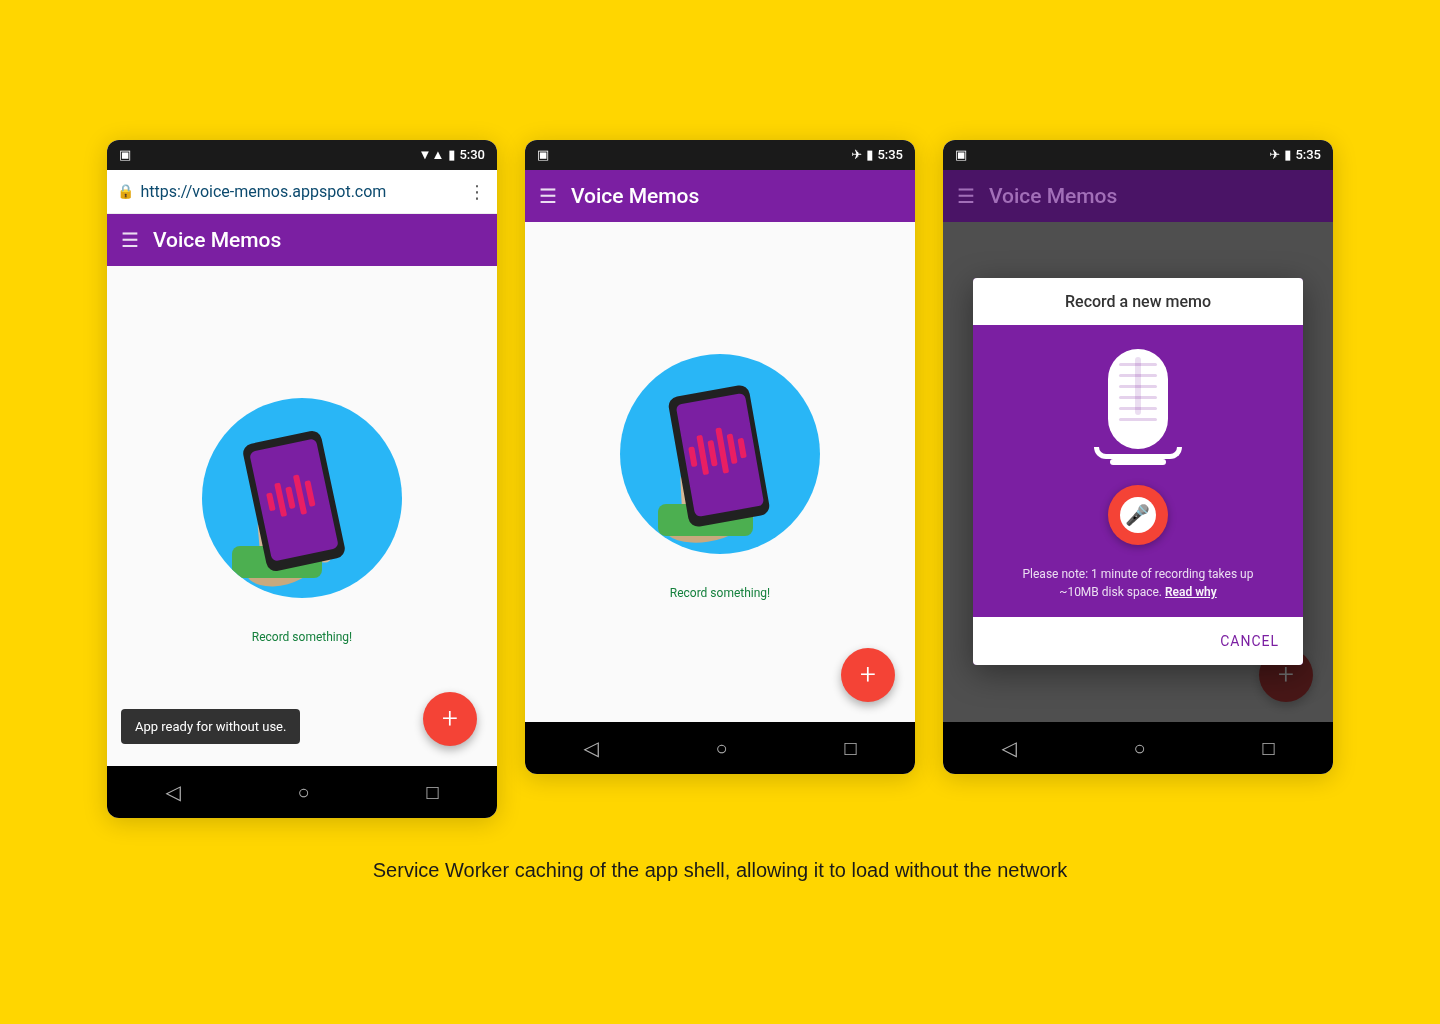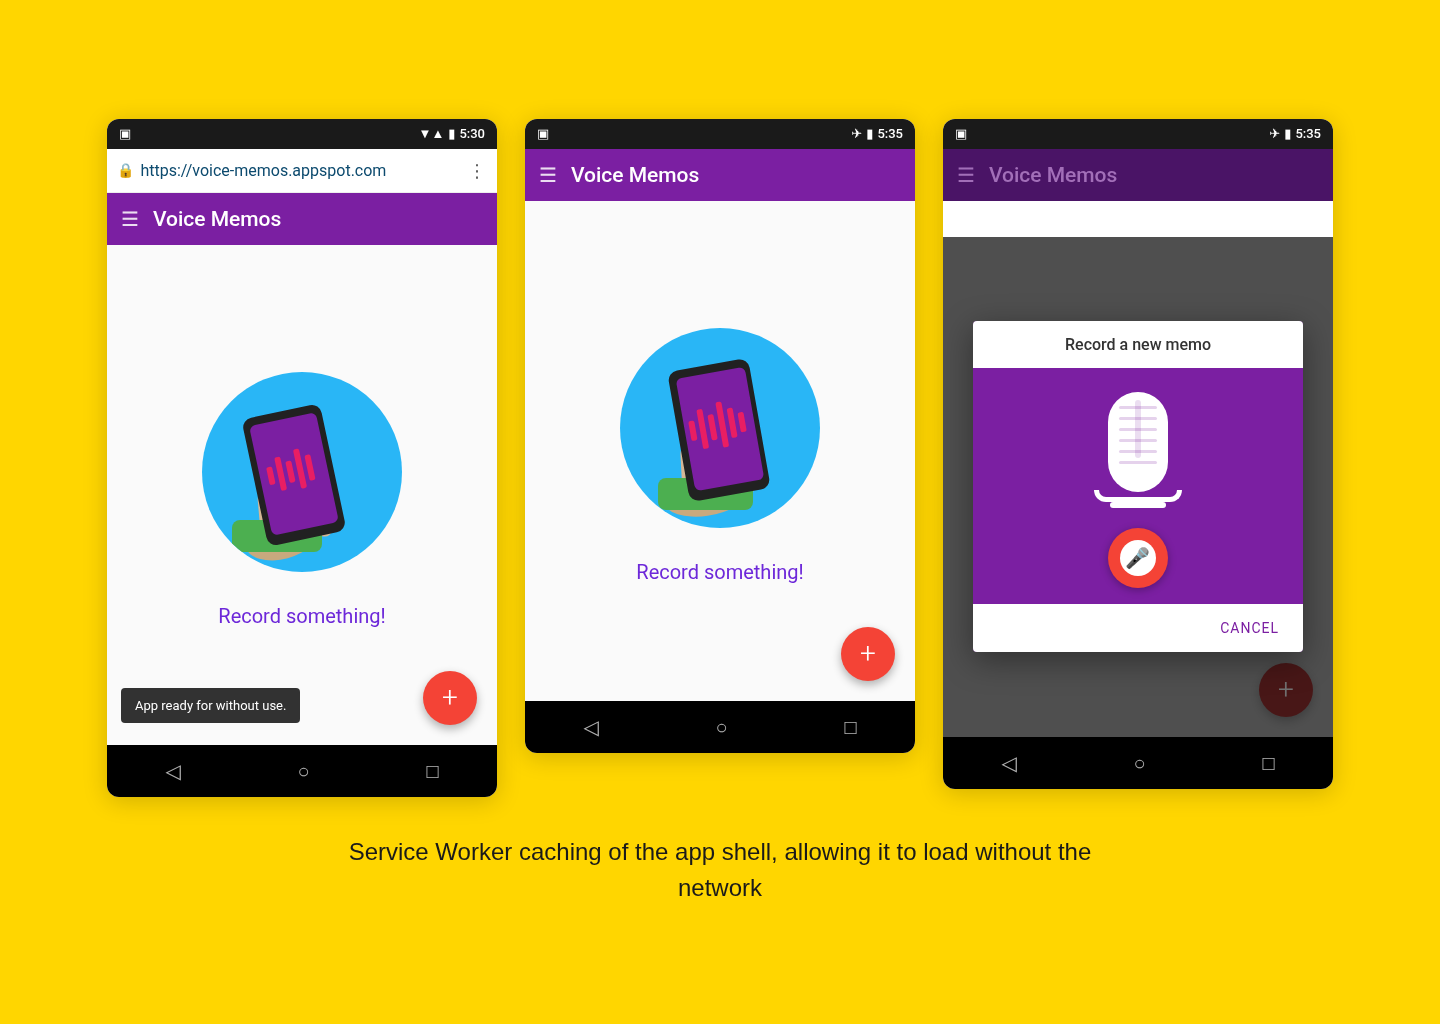--- a/index.html
+++ b/index.html
@@ -112,22 +112,22 @@
       border-radius: 50%;
       background: #29B6F6;
       display: flex;
       align-items: center;
       justify-content: center;
       margin-bottom: 28px;
       overflow: hidden;
       position: relative;
     }
     .record-label {
-      font-size: 20px;
-      color: #6d28d9;
+      font-size: 12px;
+      color: #15803d;
       font-weight: 400;
       margin-top: 4px;
     }
     
     .fab {
       position: absolute;
       bottom: 20px;
       right: 20px;
       width: 54px;
       height: 54px;
@@ -277,21 +277,21 @@
       color: #7B1FA2;
       font-size: 14px;
       font-weight: 400;
       letter-spacing: 1px;
       padding: 8px 10px;
       cursor: pointer;
       text-transform: uppercase;
     }
     
     .caption {
-      font-size: 24px;
+      font-size: 20px;
       color: #1a1a1a;
       text-align: center;
       max-width: 800px;
       line-height: 1.5;
       margin-top: 5px;
       font-family: Arial, sans-serif;
     }
   </style>
 </head>
 <body>
@@ -429,21 +429,21 @@
         <span>▮</span>
         <span>5:35</span>
       </div>
     </div>
 
     <div class="app-bar app-bar-dimmed">
       <span class="hamburger" style="color:rgba(200,150,220,0.7)">☰</span>
       <span class="app-title" style="color:rgba(200,150,220,0.7)">Voice Memos</span>
     </div>
 
-    <div class="phone-content" style="background:#9e9e9e; padding:0; justify-content:flex-start;margin-top:36px;">
+    <div class="phone-content" style="background:#9e9e9e; padding:0; justify-content:flex-start;">
 
       <div class="dialog-overlay">
         <div class="dialog">
 
           <div class="dialog-title">Record a new memo</div>
 
           <div class="dialog-body">
 
             <div class="mic-large">
               <div class="mic-body" style="width:60px;height:100px;border-radius:30px;background:#fff;position:relative;display:flex;align-items:center;justify-content:center;">
@@ -459,20 +459,24 @@
               <div style="width:88px;height:12px;border:5px solid #fff;border-top:none;border-radius:0 0 60px 60px;margin-top:-2px;"></div>
               <div style="width:56px;height:6px;background:#fff;border-radius:3px;margin-top:0;"></div>
             </div>
 
             <div class="record-btn">
               <div class="record-btn-inner">
                 <span class="mic-small-icon">🎤</span>
               </div>
             </div>
 
+            <div class="dialog-note">
+              <span>Please note: 1 minute of recording takes up ~10MB disk space.</span>
+              <a href="#">Read why</a>
+            </div>
           </div>
 
           <div class="dialog-actions">
             <span class="cancel-btn">CANCEL</span>
           </div>
         </div>
       </div>
 
       <div class="fab" style="background:#8B0000;opacity:0.7;z-index:5;">
         <span>+</span>

